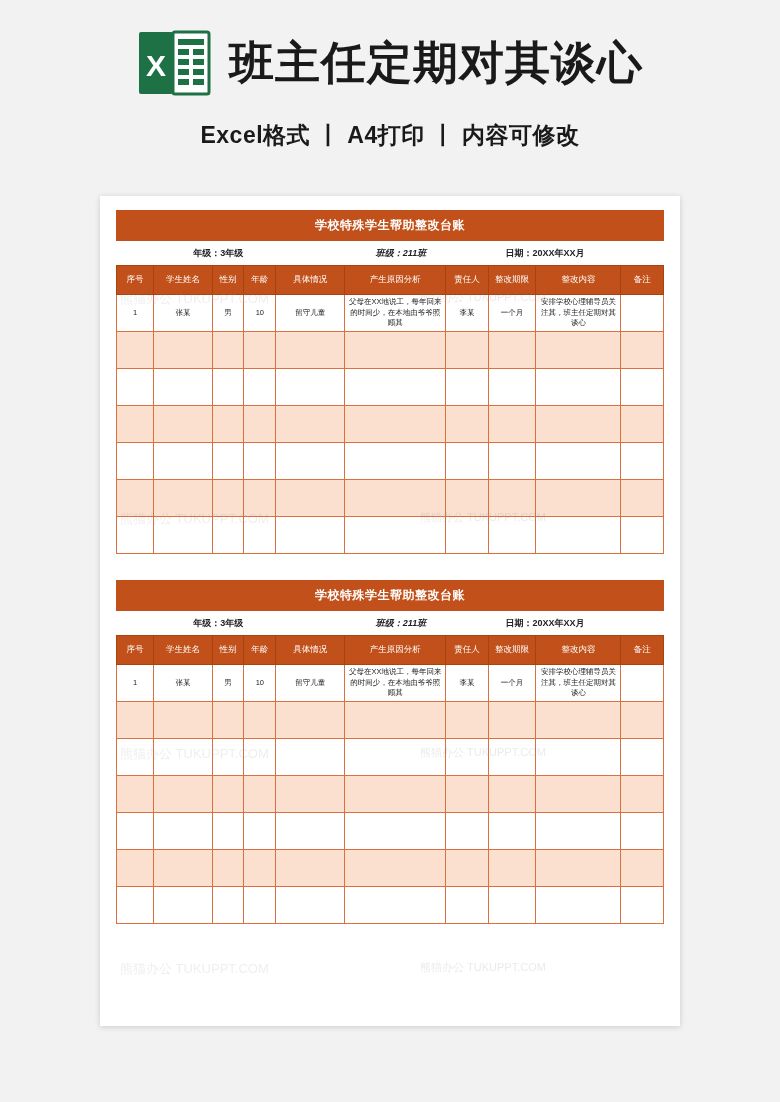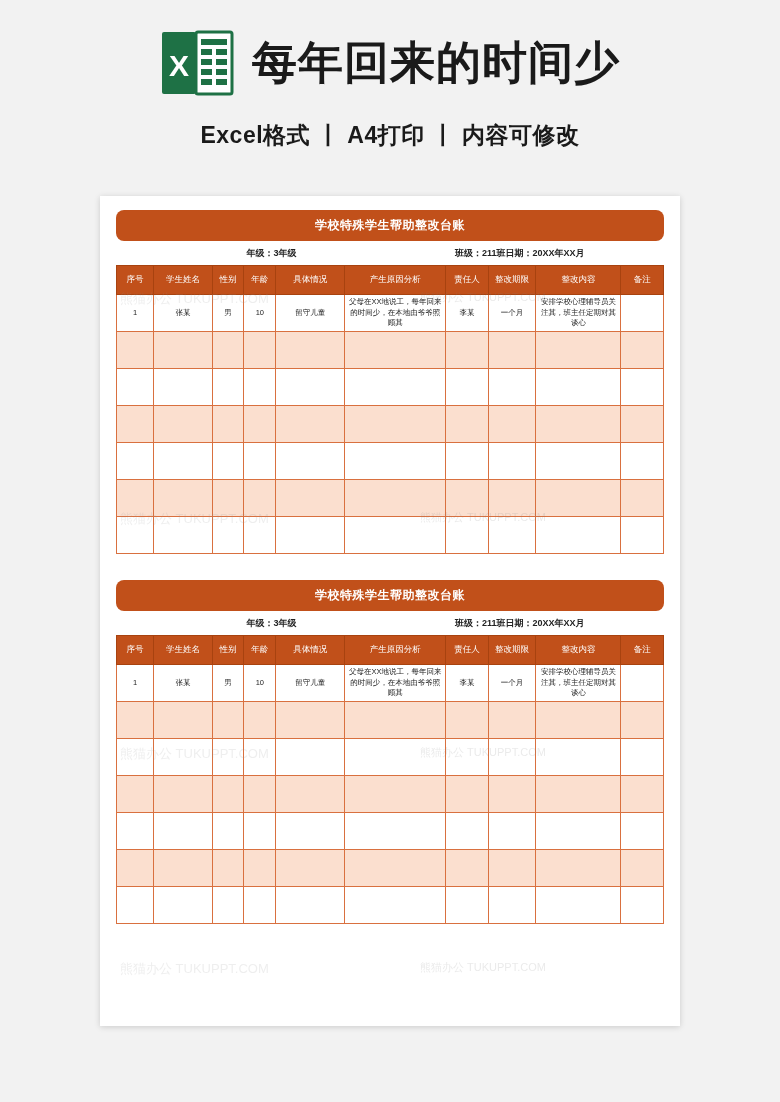--- a/index.html
+++ b/index.html
@@ -73,33 +73,32 @@
   }
 
   .sheet-title {
     background: #c1501a;
     color: #ffffff;
     font-size: 12px;
     font-weight: bold;
     text-align: center;
     padding: 7px 0;
     letter-spacing: 0.5px;
-    border-radius: 8px;
   }
 
   .meta-row {
     display: flex;
     align-items: center;
     font-size: 9px;
     font-weight: bold;
     color: #222;
     padding: 6px 2px 5px 2px;
   }
-  .meta-left { width: 30%; text-align: right; margin-left: 22px; }
-  .meta-mid { width: 40%; text-align: right; }
+  .meta-left { width: 30%; text-align: center; margin-left: 22px; }
+  .meta-mid { width: 40%; text-align: center; font-style: italic; }
   .meta-right { width: 30%; }
 
   table.tbl {
     width: 100%;
     border-collapse: collapse;
     table-layout: fixed;
     padding-left: 15px;
   }
   table.tbl th {
     background: #c1501a;
@@ -156,21 +155,21 @@
         <rect x="56" y="23" width="11" height="6"></rect>
         <rect x="41" y="33" width="11" height="6"></rect>
         <rect x="56" y="33" width="11" height="6"></rect>
         <rect x="41" y="43" width="11" height="6"></rect>
         <rect x="56" y="43" width="11" height="6"></rect>
         <rect x="41" y="53" width="11" height="6"></rect>
         <rect x="56" y="53" width="11" height="6"></rect>
       </g>
       <text x="19" y="50" font-family="Liberation Sans, sans-serif" font-size="30" font-weight="bold" fill="#ffffff" text-anchor="middle">X</text>
     </svg>
-    <div class="title-main">每年回来的时间少</div>
+    <div class="title-main">班主任定期对其谈心</div>
   </div>
   <div class="title-sub">Excel格式 丨 A4打印 丨 内容可修改</div>
 </div>
 
 <div class="page">
   <div id="sheets-container">
       <div class="sheet">
         <div class="sheet-title">学校特殊学生帮助整改台账</div>
         <div class="meta-row">
           <div class="meta-left"><span>年级：</span><span>3年级</span></div>

